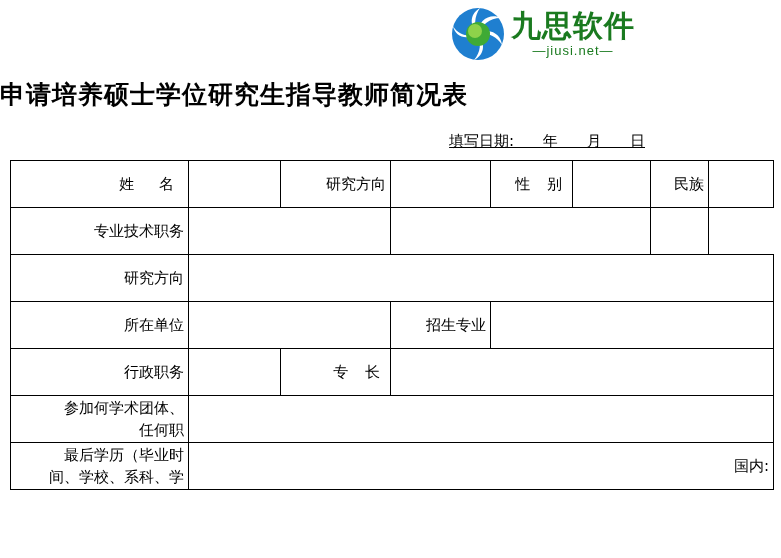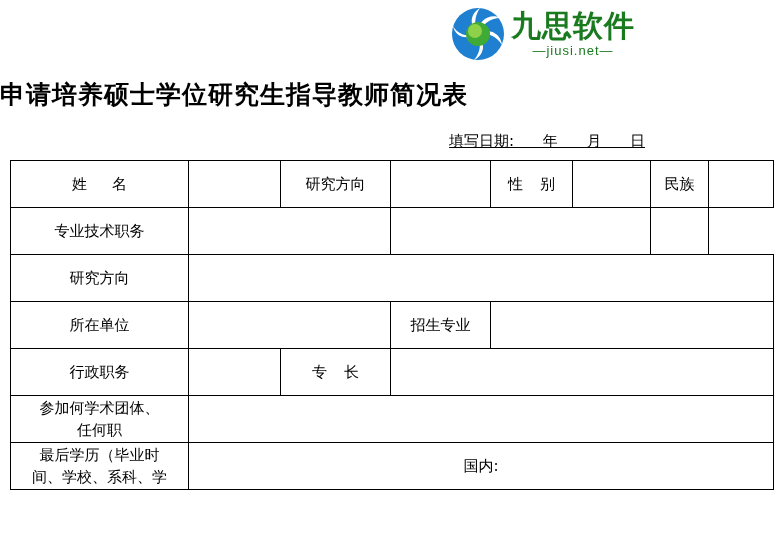--- a/index.html
+++ b/index.html
@@ -87,21 +87,21 @@
     left: 10px;
     width: 763px;
     border-collapse: collapse;
     table-layout: fixed;
     font-family: "DejaVu Sans", sans-serif;
     font-size: 15px;
   }
   table.form td {
     border: 1px solid #000000;
     padding: 0 4px;
-    text-align: center;
+    text-align: right;
     vertical-align: middle;
     height: 46px;
   }
   td.blank { }
   .sp1 { letter-spacing: 10px; padding-left: 10px; }
   .sp2 { letter-spacing: 6px; padding-left: 6px; margin-top: 8px; }
   .two-line {
     line-height: 1.5;
   }
   .left-text {

